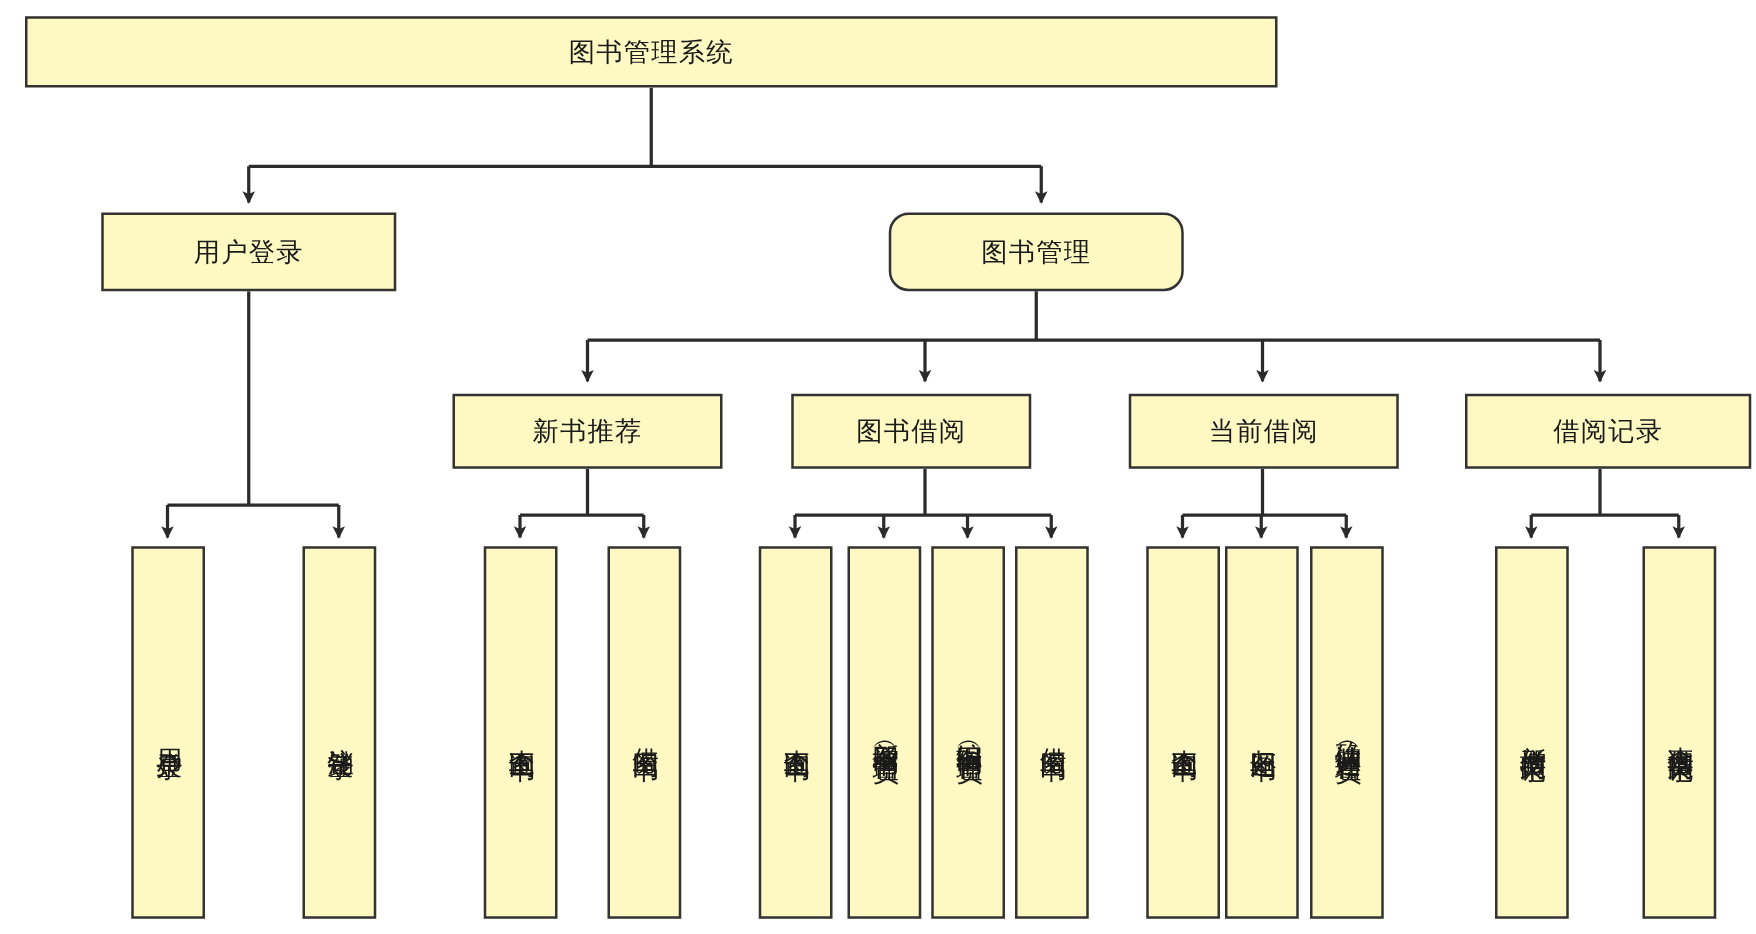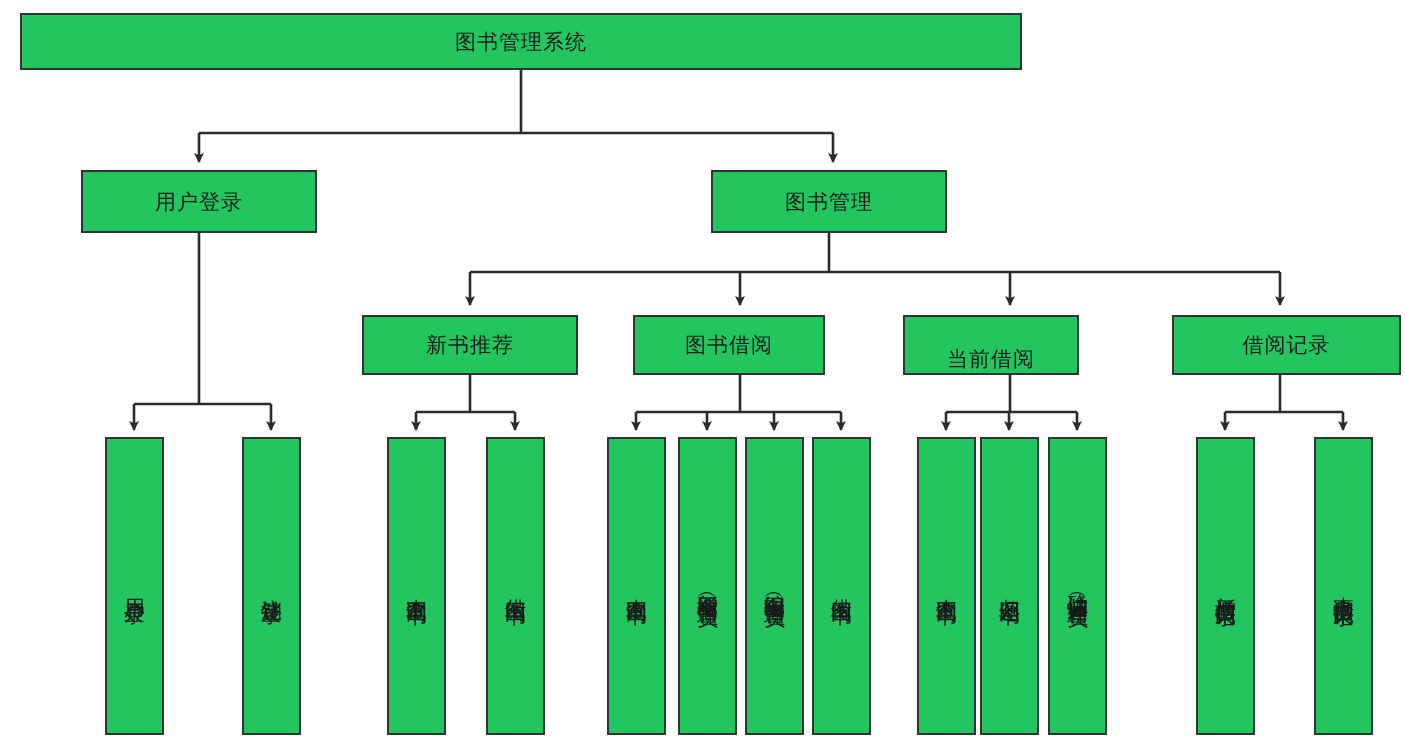--- a/index.html
+++ b/index.html
@@ -22,21 +22,21 @@
     left: 0;
     top: 0;
     width: 1405px;
     height: 747px;
     pointer-events: none;
   }
   .node {
     position: absolute;
     box-sizing: border-box;
     border: 2px solid #333333;
-    background: #22c55e;
+    background: #fef9c3;
     display: flex;
     align-items: center;
     justify-content: center;
     color: #1a1a1a;
   }
   .node.h {
     font-size: 21px;
     letter-spacing: 1px;
   }
   .node.v {
@@ -115,31 +115,31 @@
     </g>
   </svg>
 
   <div class="node h" style="left:20px; top:13px; width:1002px; height:57px;">
     <span>图书管理系统</span>
   </div>
 
   <div class="node h" style="left:81px; top:170px; width:236px; height:63px;">
     <span>用户登录</span>
   </div>
-  <div class="node h" style="left:711px; top:170px; width:236px; height:63px;">
+  <div class="node h" style="left:711px; top:170px; width:236px; height:63px;border-radius:16px;">
     <span>图书管理</span>
   </div>
 
   <div class="node h" style="left:362px; top:315px; width:216px; height:60px;">
     <span>新书推荐</span>
   </div>
   <div class="node h" style="left:633px; top:315px; width:192px; height:60px;">
     <span>图书借阅</span>
   </div>
-  <div class="node h" style="left:903px; top:315px; width:176px; height:60px;align-items:flex-end;">
+  <div class="node h" style="left:903px; top:315px; width:216px; height:60px;">
     <span>当前借阅</span>
   </div>
   <div class="node h" style="left:1172px; top:315px; width:229px; height:60px;">
     <span>借阅记录</span>
   </div>
 
   <div class="node v" style="left:105px; top:437px; width:59px; height:298px;">
     <span class="vtext">用户登录</span>
   </div>
   <div class="node v" style="left:242px; top:437px; width:59px; height:298px;">

